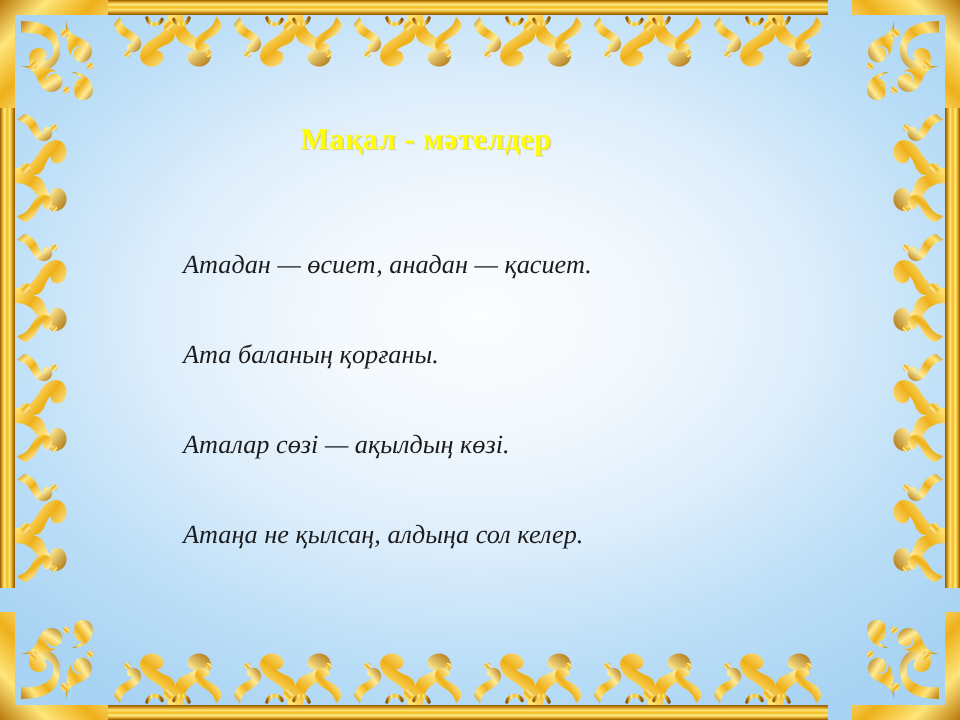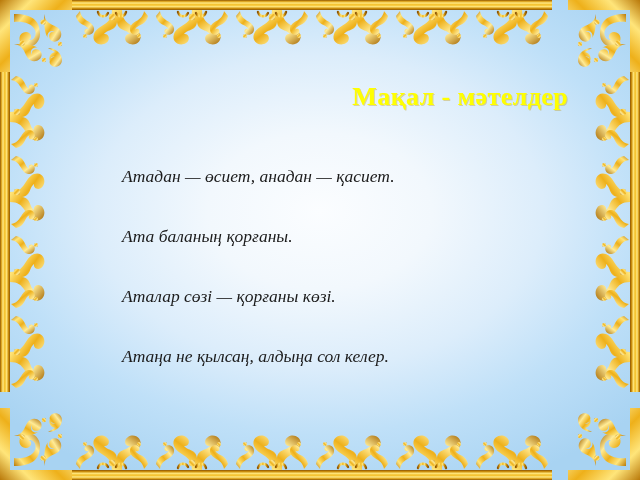--- a/index.html
+++ b/index.html
@@ -37,22 +37,22 @@
     position: absolute;
     left: 0; top: 0;
     width: 640px;
     height: 480px;
   }
   .slide-title {
     position: absolute;
     left: 0;
     top: 82px;
     width: 568px;
-    text-align: right;
-    font-size: 26px;
+    text-align: center;
+    font-size: 20px;
     font-weight: bold;
     color: #ffff00;
     letter-spacing: 0.4px;
     text-shadow: 1px 1px 0 rgba(190,150,0,0.35);
     white-space: nowrap;
   }
   .proverb-list {
     position: absolute;
     left: 122px;
     top: 166px;
@@ -192,17 +192,17 @@
       <use href="#cornerOrn" x="0" y="0"></use>
     </g>
   </svg>
 
   <div class="content">
     <div class="slide-title">Мақал - мәтелдер</div>
 
     <div class="proverb-list">
       <div class="proverb-line">Атадан — өсиет, анадан — қасиет.</div>
       <div class="proverb-line">Ата баланың қорғаны.</div>
-      <div class="proverb-line">Аталар сөзі — қорғаны көзі.</div>
+      <div class="proverb-line">Аталар сөзі — ақылдың көзі.</div>
       <div class="proverb-line">Атаңа не қылсаң, алдыңа сол келер.</div>
     </div>
   </div>
 </div>
 
 </body></html>

